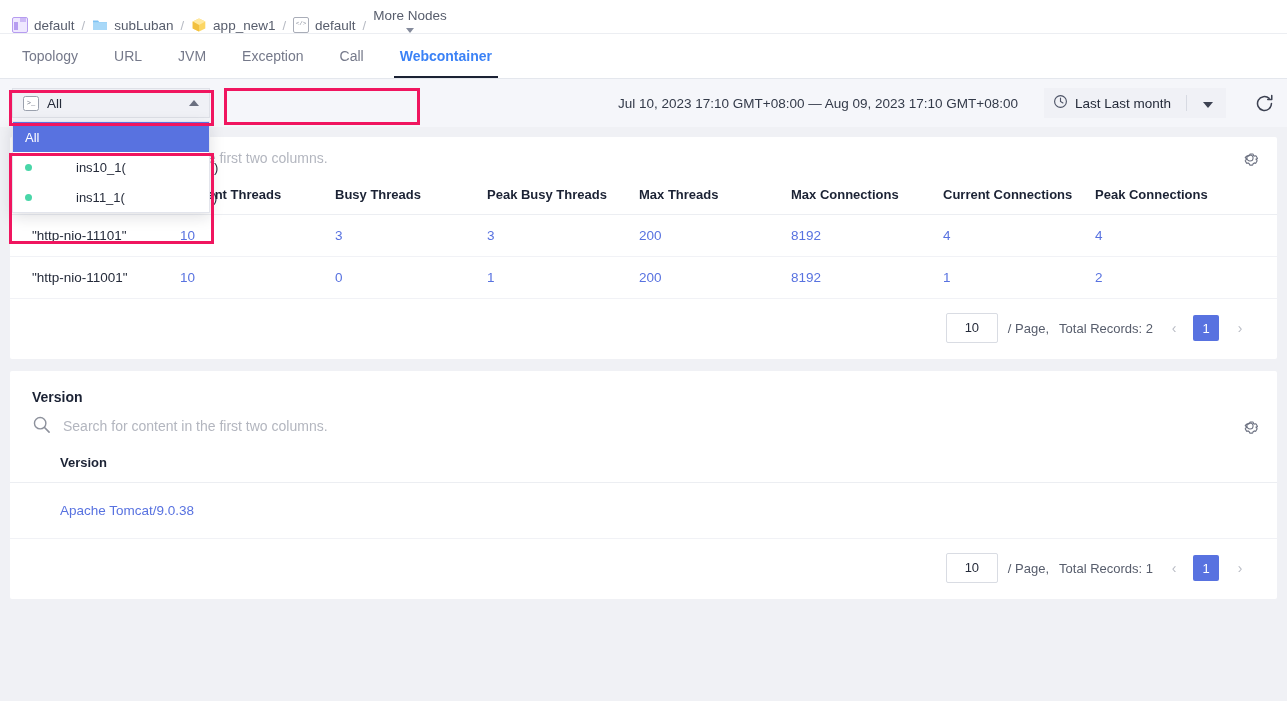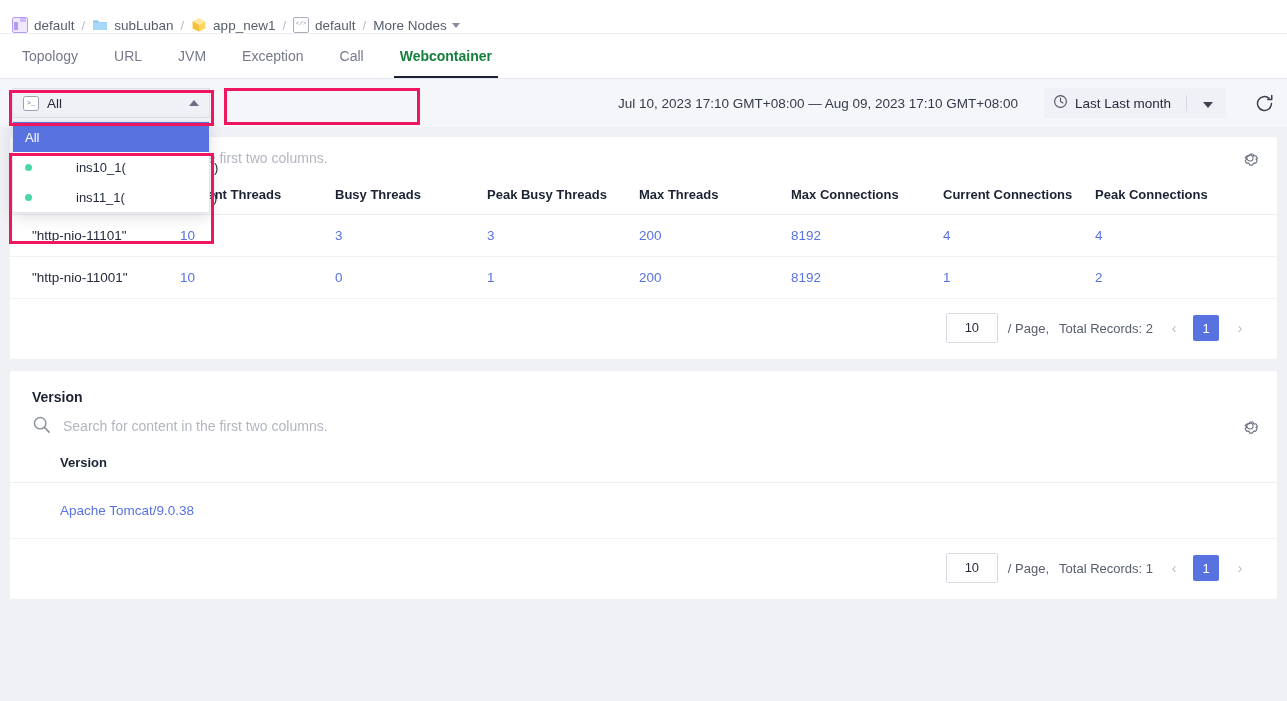--- a/index.html
+++ b/index.html
@@ -18,21 +18,21 @@
     display: flex;
     align-items: flex-end;
     padding: 0 0 0 12px;
     background: #ffffff;
     border-bottom: 1px solid #eceef2;
     font-size: 13.5px;
   }
   .crumb { display: flex; align-items: center; gap: 6px; color: #575d6c; }
   .crumb-label { color: #575d6c; }
   .crumb-sep { color: #b6bac3; margin: 0 7px; font-size: 13px; }
-  .more-nodes { color: #575d6c; display: flex; align-items: center; gap: 5px; }
+  .more-nodes { color: #575d6c; display: flex; align-items: center; gap: 5px; flex-direction: column; }
   .caret-down-sm {
     width: 0; height: 0;
     border-left: 4px solid transparent;
     border-right: 4px solid transparent;
     border-top: 5px solid #858b9c;
     display: inline-block;
   }
 
   
   .ic { width: 16px; height: 16px; display: inline-block; position: relative; flex: 0 0 16px; }
@@ -65,21 +65,21 @@
     background: #ffffff;
   }
   .tab {
     display: flex; align-items: center;
     padding: 0 18px;
     font-size: 14px;
     color: #75798a;
     position: relative;
     cursor: pointer;
   }
-  .tab.active { color: #15803d; font-weight: bold; }
+  .tab.active { color: #3b82f6; font-weight: bold; }
   .tab.active::after {
     content: ""; position: absolute;
     left: 12px; right: 12px; bottom: 0; height: 2px;
     background: #1b2234;
   }
 
   
   .toolbar {
     height: 48px;
     display: flex;

